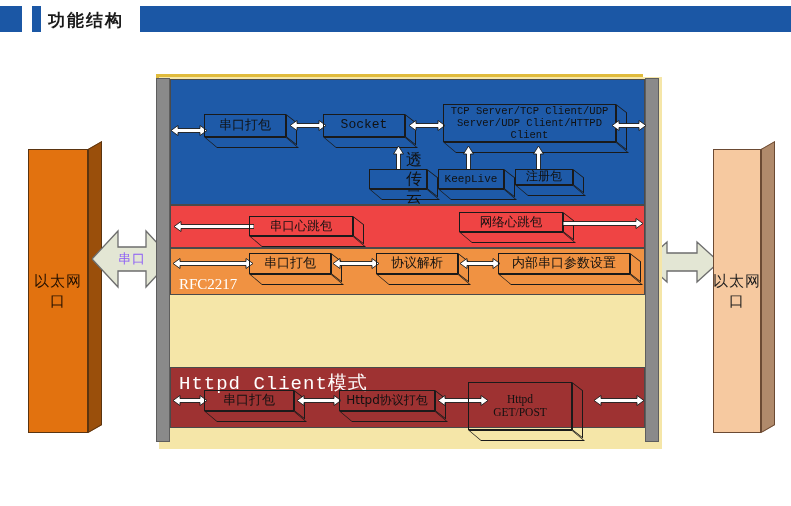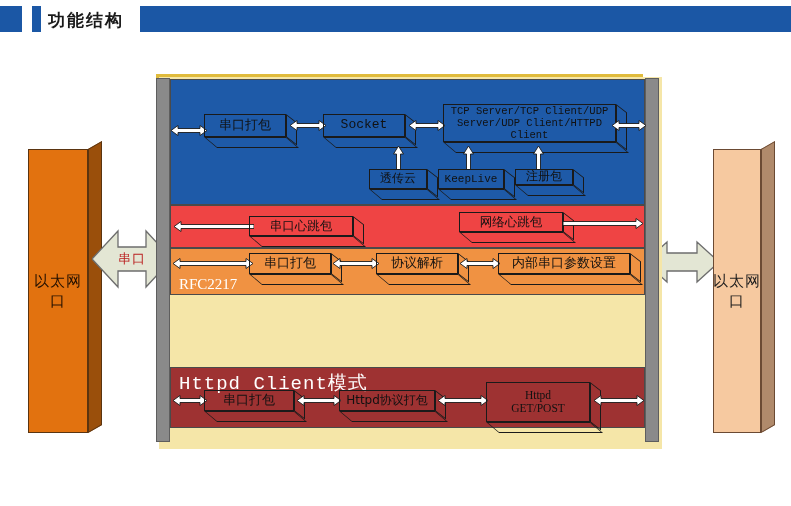--- a/index.html
+++ b/index.html
@@ -35,21 +35,21 @@
   #pillar-eth{left:713px;top:141px;width:48px;height:300px;}
   #pillar-eth .face{background:#f6c9a0;border-color:#6b4a33;}
   #pillar-eth .side{background:#b08a6b;border-color:#6b4a33;}
   #pillar-eth .lbl{color:#1d1d1d;}
 
   
   .fatarrow{position:absolute;}
   .fatarrow svg{display:block;}
   .fatarrow .alab{position:absolute;left:0;top:0;width:100%;height:100%;
     display:flex;align-items:center;justify-content:center;
-    font-family:"DejaVu Sans",sans-serif;font-size:13px;color:#b91c1c;letter-spacing:1px;}
+    font-family:"DejaVu Sans",sans-serif;font-size:13px;color:#8b5cf6;letter-spacing:1px;}
 
   
   #chassis{position:absolute;left:156px;top:74px;width:503px;height:372px;}
   .chassis-shadow{position:absolute;left:3px;top:3px;width:503px;height:372px;background:#f5e6a8;}
   .chassis-rail{position:absolute;background:#8a8a8a;border:1px solid #5e5e5e;box-sizing:border-box;}
   #rail-left{left:0;top:4px;width:14px;height:364px;}
   #rail-right{left:489px;top:4px;width:14px;height:364px;}
   #rail-bottom{left:10px;top:352px;width:485px;height:16px;background:#8a8a8a;}
   #rail-top{left:10px;top:0px;width:487px;height:5px;background:#e0bb3c;}
   #bands{position:absolute;left:14px;top:5px;width:475px;height:349px;}
@@ -186,21 +186,21 @@
       </div>
       <div class="varrow" style="left:362px;top:66px;height:24px;">
         <svg width="11" height="24" viewBox="0 0 11 24">
           <polygon points="5.5,0 10.5,8 7.5,8 7.5,24 3.5,24 3.5,8 0.5,8" fill="#ffffff" stroke="#1a1a1a" stroke-width="0.9"></polygon>
         </svg>
       </div>
 
       <div class="box3d" style="left:198px;top:89px;width:58px;height:20px;">
         <div class="bside"></div>
         <div class="bbot"></div>
-        <div class="bface" style="font-size:12px;">透传云</div>
+        <div class="bface" style="font-size:16px;padding-left:32px;">透传云</div>
       </div>
 
       <div class="box3d" style="left:267px;top:89px;width:66px;height:20px;">
         <div class="bside"></div>
         <div class="bbot"></div>
         <div class="bface" style="font-size:11px;font-family:'Liberation Mono',monospace;">KeepLive</div>
       </div>
 
       <div class="box3d" style="left:344px;top:89px;width:58px;height:16px;">
         <div class="bside"></div>
@@ -305,21 +305,21 @@
         <div class="bbot"></div>
         <div class="bface" style="font-size:12px;">Httpd协议打包</div>
       </div>
 
       <div class="harrow" style="left:267px;top:27px;width:50px;">
         <svg width="50" height="11" viewBox="0 0 50 11">
           <polygon points="0,5.5 7,0.5 7,3.5 43,3.5 43,0.5 50,5.5 43,10.5 43,7.5 7,7.5 7,10.5" fill="#ffffff" stroke="#1a1a1a" stroke-width="0.9"></polygon>
         </svg>
       </div>
 
-      <div class="box3d" style="left:315px;top:14px;width:104px;height:40px;">
+      <div class="box3d" style="left:297px;top:14px;width:104px;height:48px;">
         <div class="bside"></div>
         <div class="bbot"></div>
         <div class="bface" style="font-size:11.5px;font-family:'Liberation Serif',serif;flex-direction:column;">
           <span>Httpd</span>
           <span>GET/POST</span>
         </div>
       </div>
 
       <div class="harrow" style="left:423px;top:27px;width:50px;">
         <svg width="50" height="11" viewBox="0 0 50 11">

